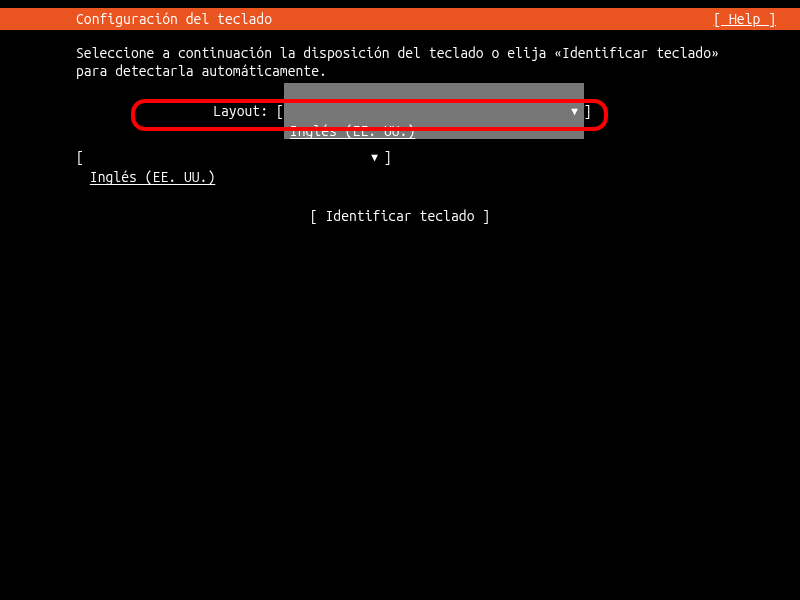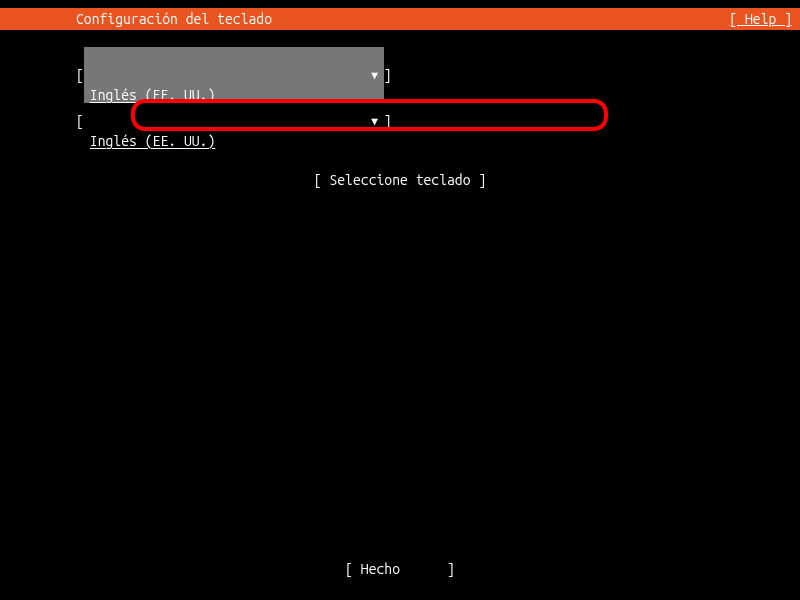--- a/index.html
+++ b/index.html
@@ -17,21 +17,21 @@
       overflow: hidden;
       position: relative;
     }
     .header {
       background: #e95420;
       color: #ffffff;
       height: 22px;
       display: flex;
       justify-content: space-between;
       align-items: center;
-      padding: 0 8px 0 76px;
+      padding: 0 24px 0 76px;
       margin-top: 8px;
     }
     .header-title {
       white-space: pre;
     }
     .help-button {
       white-space: pre;
       text-decoration: underline;
     }
     .content {
@@ -115,24 +115,26 @@
   </style>
 </head>
 <body>
 
 <div class="header">
   <span class="header-title">Configuración del teclado</span>
   <span class="help-button">[ Help ]</span>
 </div>
 
 <div class="content">
+  <div class="instructions">Seleccione a continuación la disposición del teclado o elija «Identificar teclado» para detectarla automáticamente.</div>
 
   <div class="form-area">
 
     <div class="form-row">
+      <span class="row-label">Layout:</span>
       <span class="dropdown-wrap">
         <span class="bracket">[ </span>
         <span class="dropdown selected">
           <span class="dropdown-value">Inglés (EE. UU.)</span>
           <span class="dropdown-arrow">▼</span>
         </span>
         <span class="bracket"> ]</span>
       </span>
     </div>
 
@@ -143,23 +145,22 @@
         <span class="bracket">[ </span>
         <span class="dropdown">
           <span class="dropdown-value">Inglés (EE. UU.)</span>
           <span class="dropdown-arrow">▼</span>
         </span>
         <span class="bracket"> ]</span>
       </span>
     </div>
 
     <div class="identify-row">
-      <span class="identify-button">[ Seleccione teclado ]</span>
+      <span class="identify-button">[ Identificar teclado ]</span>
     </div>
 
   </div>
 </div>
 
 <div class="highlight-box" style="left:131px; top:99px; width:477px; height:32px;"></div>
 
 <div class="footer-buttons">
-  <span class="footer-button">[ Hecho      ]</span>
 </div>
 
 </body></html>

